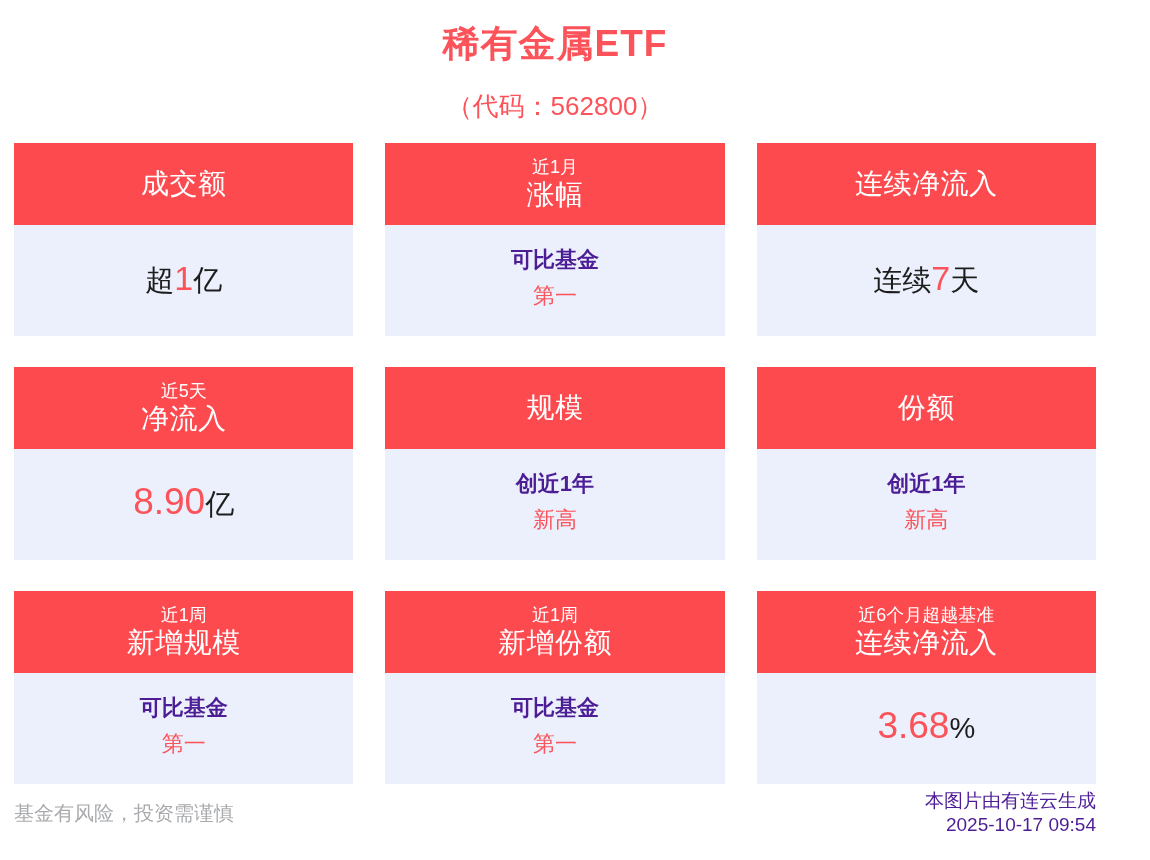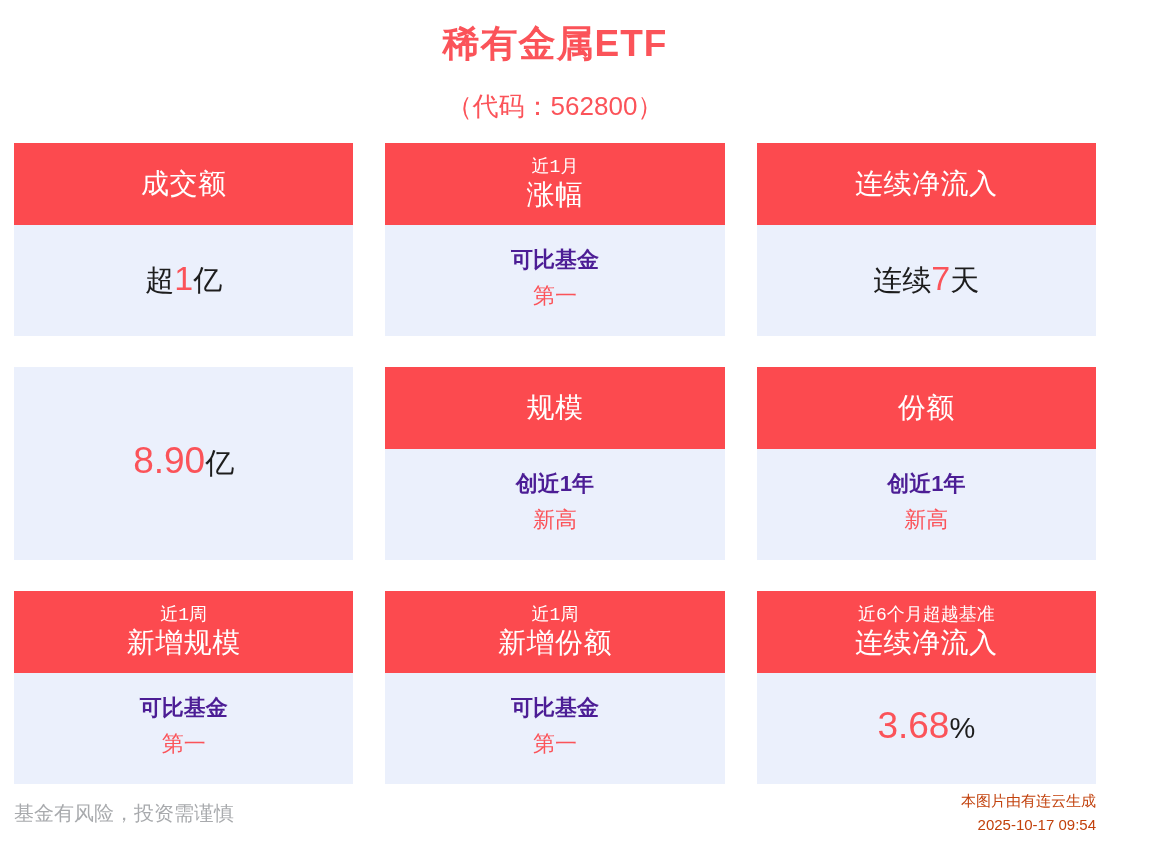--- a/index.html
+++ b/index.html
@@ -67,21 +67,20 @@
     padding: 0 6px;
   }
   .card-head.single {
     justify-content: center;
   }
   .head-pre {
     font-size: 18px;
     line-height: 22px;
     color: #ffffff;
     font-weight: normal;
-    font-family: Liberation Mono, monospace;
   }
   .head-main {
     font-size: 28px;
     line-height: 34px;
     color: #ffffff;
     font-weight: normal;
     letter-spacing: 0.5px;
   }
   .card-head.single .head-main {
     font-size: 28px;
@@ -137,22 +136,22 @@
     align-items: center;
     justify-content: space-between;
   }
   .footer-left {
     font-size: 20px;
     color: #a8aaad;
     line-height: 26px;
   }
   .footer-right {
     text-align: right;
-    font-size: 15px;
-    color: #c2410c;
+    font-size: 19px;
+    color: #4c1d95;
     line-height: 24px;
   }
 </style>
 </head>
 <body>
 
 <div class="page">
 
   <div class="title-block">
     <div class="main-title">稀有金属ETF</div>
@@ -180,20 +179,24 @@
       </div>
       <div class="card">
         <div class="card-head single">
           <div class="head-main">连续净流入</div>
         </div>
         <div class="card-body">
           <div class="body-single"><span class="unit">连续</span><span class="num">7</span><span class="unit">天</span></div>
         </div>
       </div>
       <div class="card">
+        <div class="card-head">
+          <div class="head-pre">近5天</div>
+          <div class="head-main">净流入</div>
+        </div>
         <div class="card-body">
           <div class="body-single"><span class="big-num">8.90</span><span class="unit">亿</span></div>
         </div>
       </div>
       <div class="card">
         <div class="card-head single">
           <div class="head-main">规模</div>
         </div>
         <div class="card-body">
           <div class="body-line1">创近1年</div>

